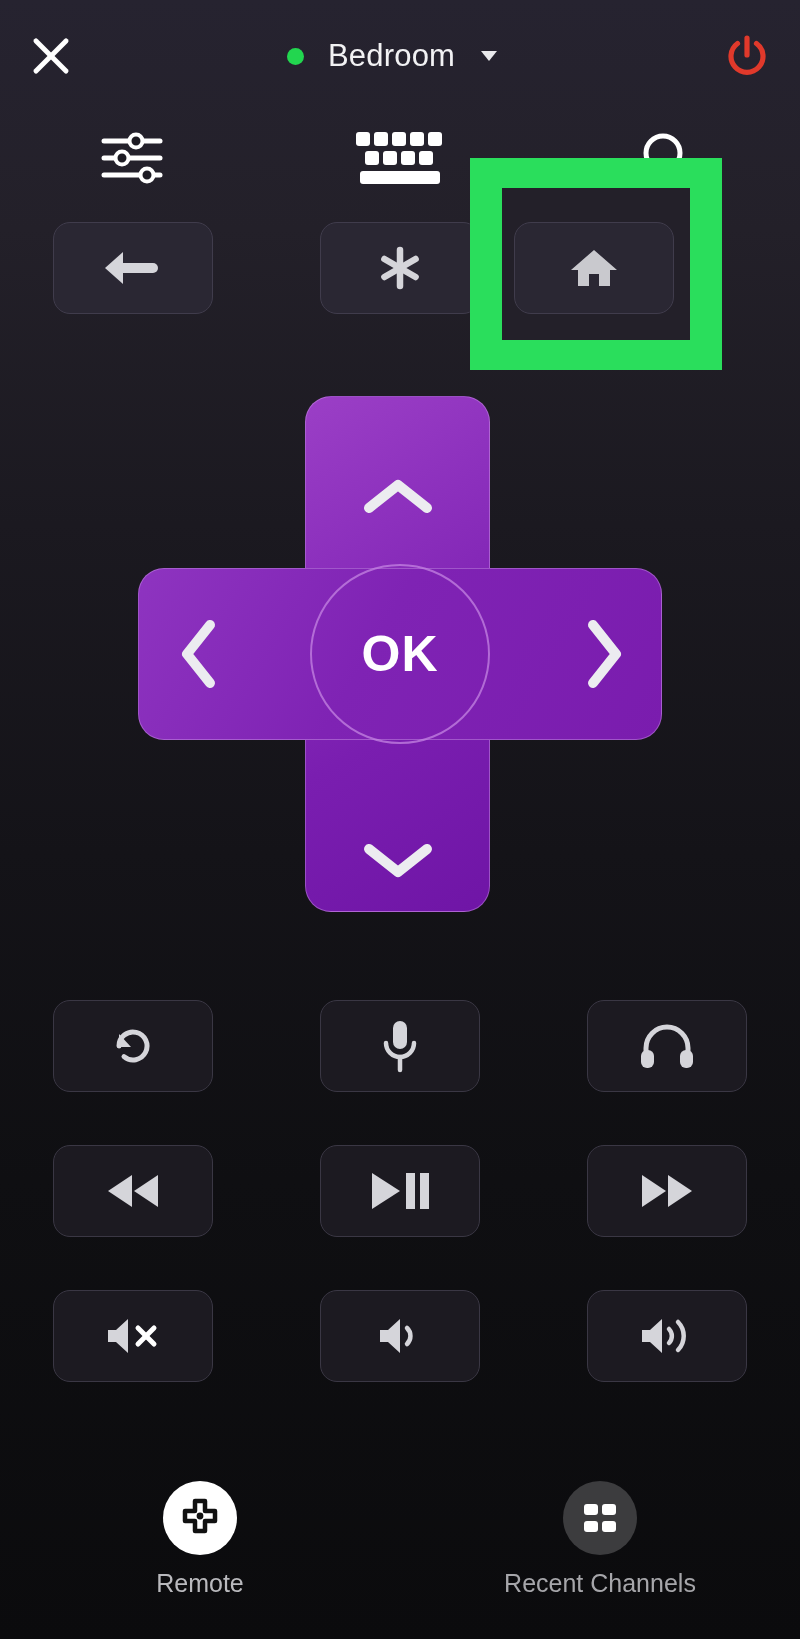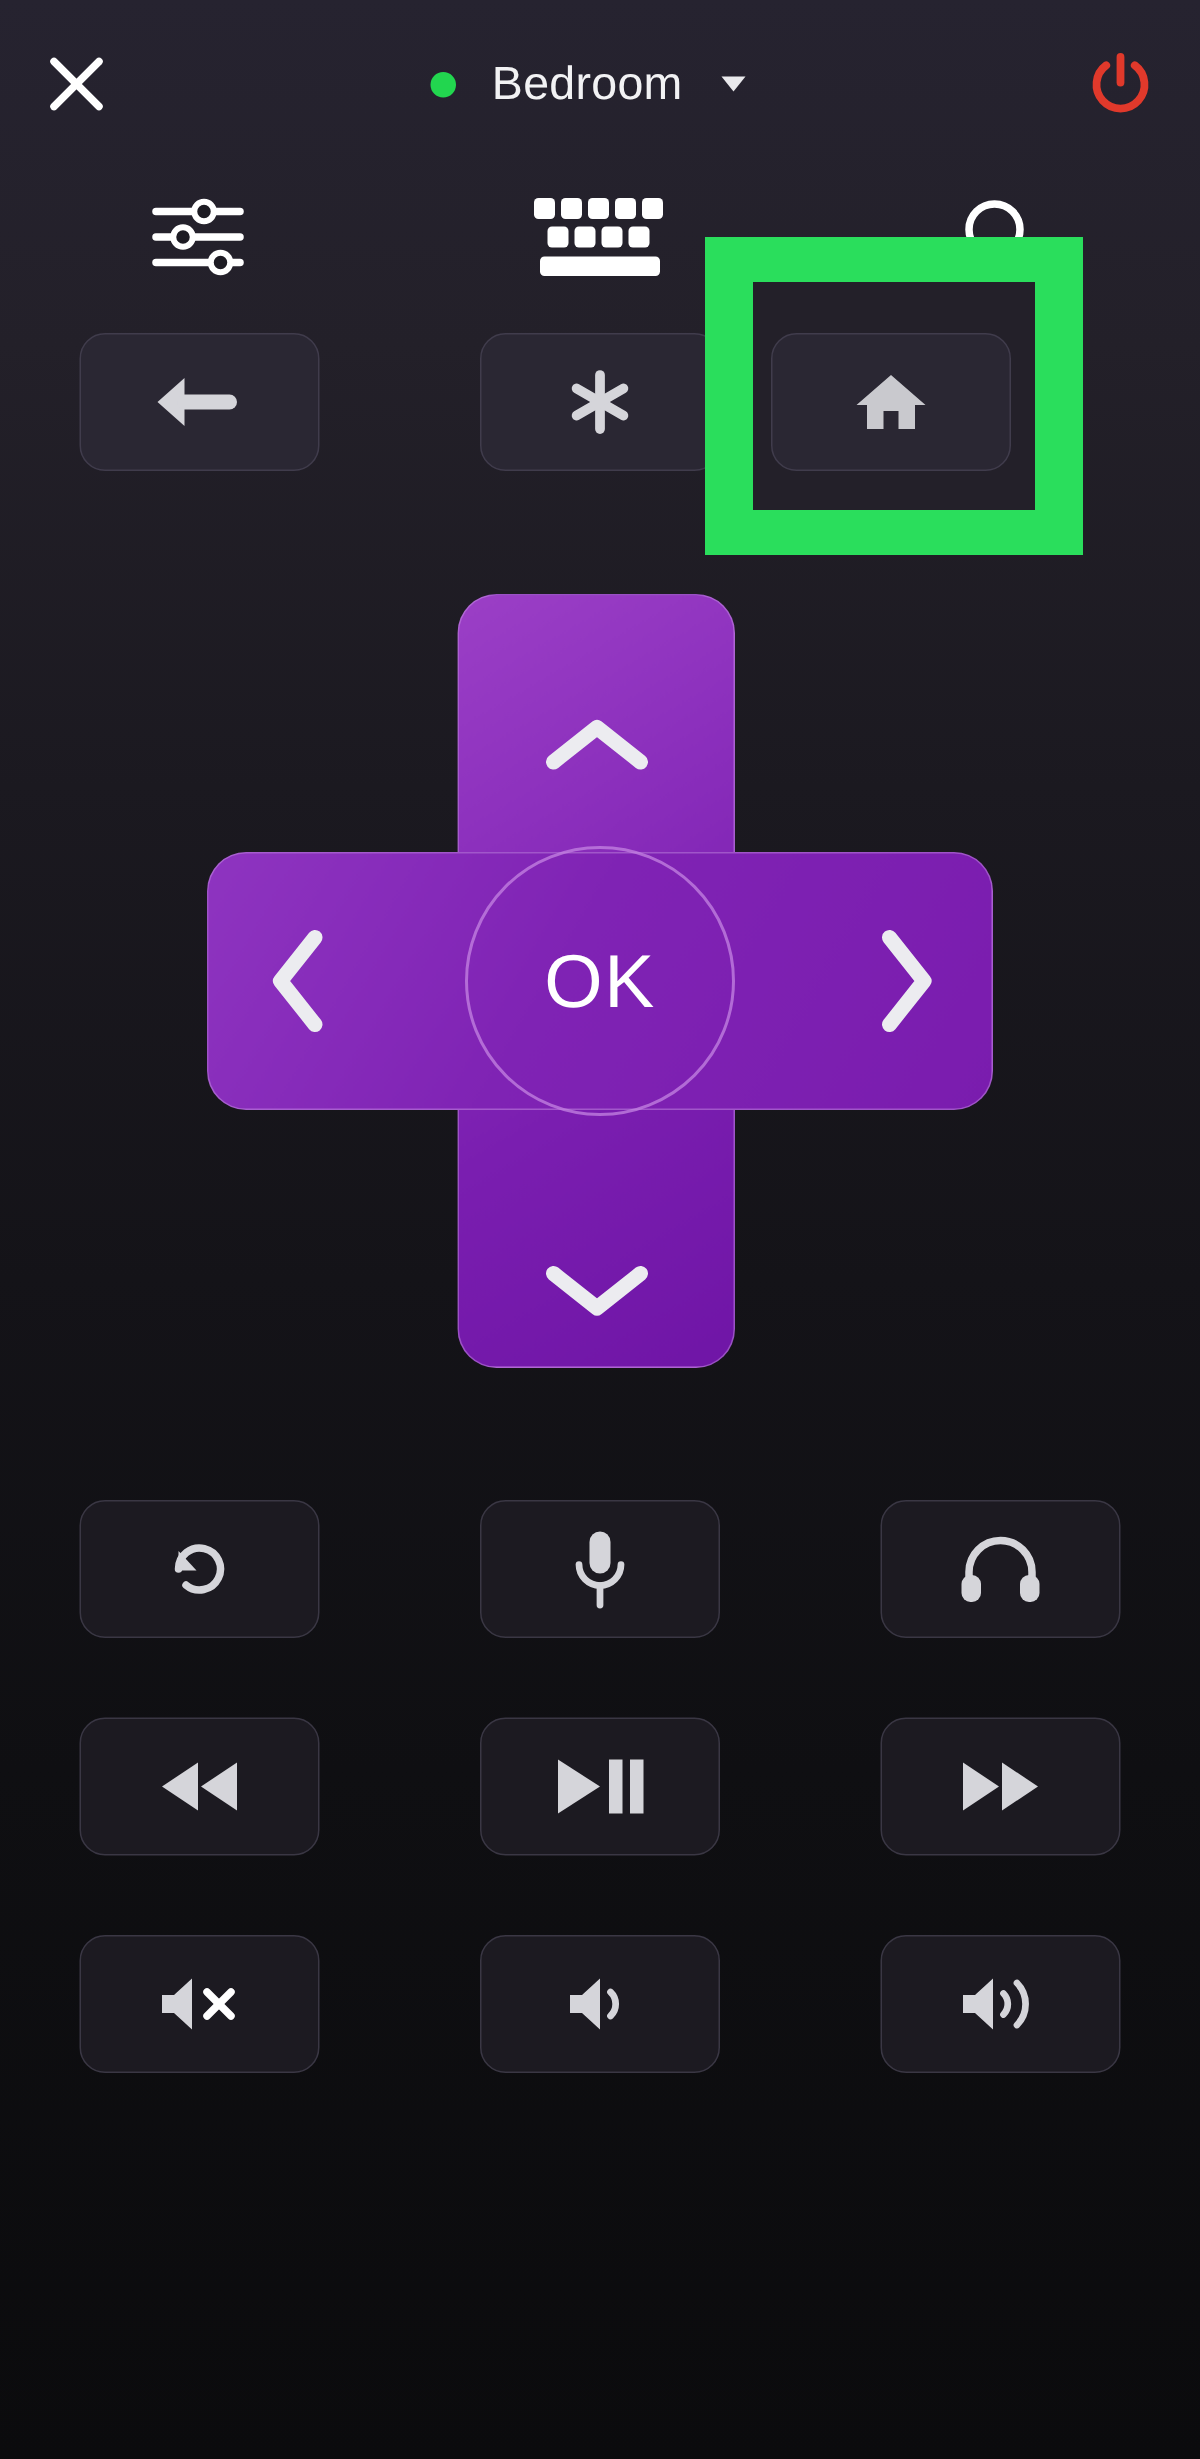--- a/index.html
+++ b/index.html
@@ -98,21 +98,21 @@
     border-radius:26px;
     background:linear-gradient(120deg,#8e34c0 0%,#7f23b4 45%,#7a1cae 100%);
   }
   .dpad-center{
     position:absolute; left:172px; top:168px; width:180px; height:180px;
     border-radius:50%;
     border:2px solid rgba(196,132,226,.75);
     display:flex; align-items:center; justify-content:center;
     z-index:4; cursor:pointer;
   }
-  .ok-text{ font-size:50px; font-weight:400; color:#fff; letter-spacing:1px; }
+  .ok-text{ font-size:50px; font-weight:700; color:#fff; letter-spacing:1px; }
   .dpad-hit{ position:absolute; z-index:3; cursor:pointer; display:flex; align-items:center; justify-content:center; }
   .hit-up{ left:167px; top:0; width:185px; height:168px; }
   .hit-down{ left:167px; top:348px; width:185px; height:168px; }
   .hit-left{ left:0; top:172px; width:172px; height:172px; }
   .hit-right{ left:352px; top:172px; width:172px; height:172px; }
 
   
   .grid{
     position:absolute; left:0; top:1000px; width:800px;
   }
@@ -355,14 +355,39 @@
             <path d="M4 17 H12 L24 6 V40 L12 29 H4 Z" fill="#d5d5da"></path>
             <path d="M31 16a10 10 0 0 1 0 14" fill="none" stroke="#d5d5da" stroke-width="4.5" stroke-linecap="round"></path>
             <path d="M40 9a20 20 0 0 1 0 28" fill="none" stroke="#d5d5da" stroke-width="4.5" stroke-linecap="round"></path>
           </svg>
         </div>
       </div>
     </div>
 
   </div>
 
+  <div class="tabbar">
+    <div class="tab">
+      <div class="tab-circle active">
+        <svg width="44" height="44" viewBox="0 0 44 44">
+          <path d="M17 5 H27 V15 H37 V25 H27 V35 H17 V25 H7 V15 H17 Z" fill="none" stroke="#111" stroke-width="4.5" stroke-linejoin="round"></path>
+          <circle cx="22" cy="20" r="3.4" fill="#111"></circle>
+        </svg>
+      </div>
+      <span class="tab-label active">Remote</span>
+    </div>
+
+    <div class="tab">
+      <div class="tab-circle inactive">
+        <svg width="40" height="40" viewBox="0 0 40 40">
+          <g fill="#ffffff">
+            <rect x="4" y="6" width="14" height="11" rx="3"></rect>
+            <rect x="22" y="6" width="14" height="11" rx="3"></rect>
+            <rect x="4" y="23" width="14" height="11" rx="3"></rect>
+            <rect x="22" y="23" width="14" height="11" rx="3"></rect>
+          </g>
+        </svg>
+      </div>
+      <span class="tab-label">Recent Channels</span>
+    </div>
+  </div>
 
 </div>
 
 </body></html>

